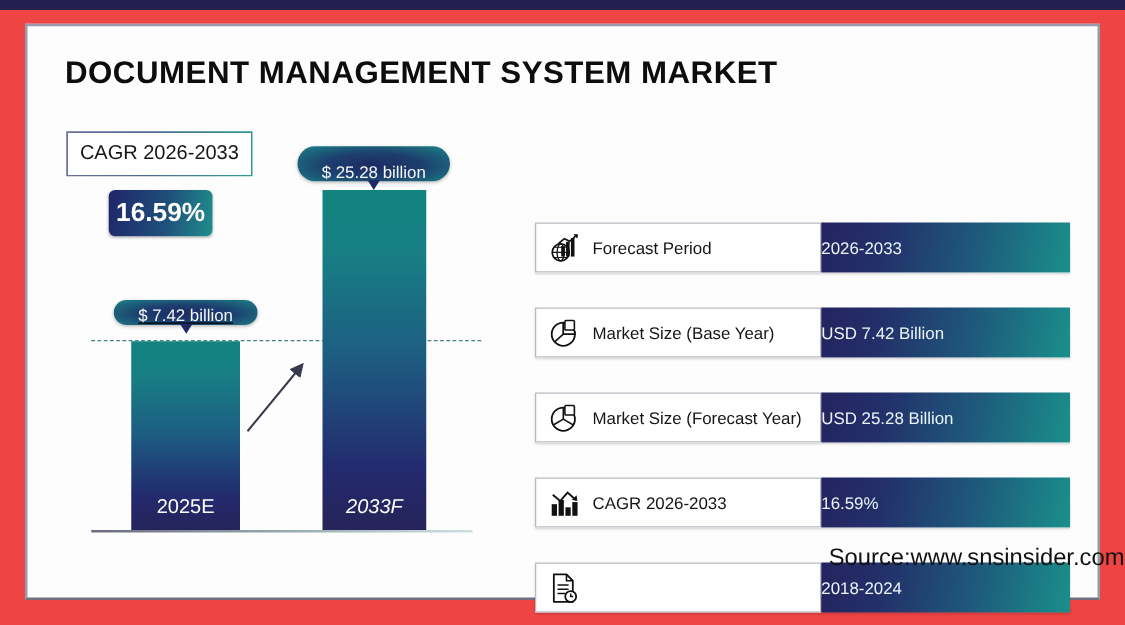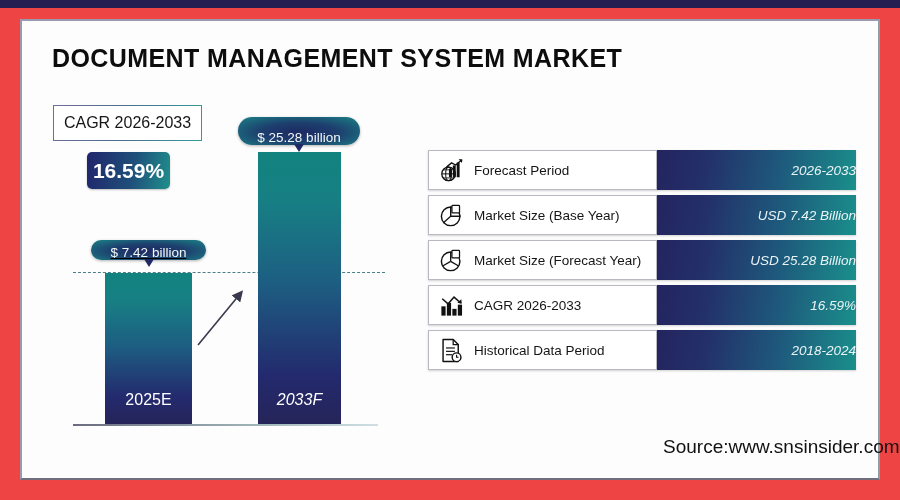--- a/index.html
+++ b/index.html
@@ -46,21 +46,21 @@
     display:flex;align-items:center;justify-content:center;
     box-shadow:0 1px 2px rgba(0,0,0,.25);
   }
   .cagr-val span{font-size:21px;font-weight:bold;color:#ffffff;}
 
   
   .chart{position:absolute;left:0;top:0;width:420px;height:500px;}
   .bar{position:absolute;}
   .bar .fill{position:absolute;left:0;top:0;width:100%;height:100%;
     background:linear-gradient(180deg,#12837f 0%,#177f84 18%,#1d5e82 48%,#232a6e 82%,#262459 100%);}
-  .bar .blabel{position:absolute;left:0;bottom:15px;width:100%;text-align:center;
+  .bar .blabel{position:absolute;left:0;bottom:9px;width:100%;text-align:center;
     font-size:16px;color:#ffffff;}
 
   .dashline{position:absolute;left:73px;top:272px;width:312px;height:0;
     border-top:1px dashed #4a7f86;}
   .baseline{position:absolute;left:73px;top:424px;width:305px;height:2px;
     background:linear-gradient(90deg,#6b6b80 0%,#9fb5b8 60%,#cfe0e2 100%);}
 
   .pill{
     position:absolute;border-radius:16px;
     background:radial-gradient(ellipse at 50% 55%, #1d2a63 0%, #1d3f6e 45%, #1b8487 100%);
@@ -70,29 +70,29 @@
   .pill span{font-size:13.5px;color:#f2f7f8;white-space:nowrap;}
   .pill .tip{position:absolute;left:50%;margin-left:-5px;bottom:-7px;
     width:0;height:0;border-left:5px solid transparent;border-right:5px solid transparent;
     border-top:8px solid #1d2a63;}
 
   .growth-arrow{position:absolute;left:190px;top:282px;}
 
   
   .table{position:absolute;left:428px;top:150px;width:428px;}
   .trow{position:relative;height:40px;margin-bottom:5px;display:flex;
-        box-shadow:0 1px 2px rgba(0,0,0,.18);}
+        box-shadow:0 1px 2px rgba(0,0,0,.18);margin-top:28px;}
   .tlabel{
     width:229px;background:#ffffff;border:1px solid #b9b9c4;box-sizing:border-box;
     display:flex;align-items:center;gap:9px;padding-left:9px;
   }
   .tlabel .txt{font-size:13.5px;color:#151515;white-space:nowrap;}
   .tvalue{
     flex:1;background:linear-gradient(100deg,#23245f 0%,#23306a 25%,#1e5a7c 62%,#1a8f8b 100%);
-    display:flex;align-items:center;justify-content:flex-end;font-style:italic;
+    display:flex;align-items:center;justify-content:flex-start;
   }
   .tvalue span{font-size:13.5px;color:#eaf4f6;white-space:nowrap;}
   .icon{width:27px;height:27px;flex:0 0 27px;display:block;}
 
   
   .source{position:absolute;left:663px;top:436px;font-size:19px;color:#111;white-space:nowrap;}
 </style>
 </head>
 <body>
 
@@ -224,21 +224,20 @@
       <div class="tlabel">
         <svg class="icon" viewBox="0 0 32 32">
           <path d="M6 3 h12 l6 6 v20 H6 z" fill="#fff" stroke="#111" stroke-width="1.7" stroke-linejoin="round"></path>
           <path d="M18 3 v6 h6" fill="none" stroke="#111" stroke-width="1.5"></path>
           <line x1="9.5" y1="13" x2="20" y2="13" stroke="#111" stroke-width="1.4"></line>
           <line x1="9.5" y1="17" x2="20" y2="17" stroke="#111" stroke-width="1.4"></line>
           <line x1="9.5" y1="21" x2="17" y2="21" stroke="#111" stroke-width="1.4"></line>
           <circle cx="22" cy="24" r="5.2" fill="#fff" stroke="#111" stroke-width="1.7"></circle>
           <path d="M22 21 v3 h2.4" fill="none" stroke="#111" stroke-width="1.4"></path>
         </svg>
-        <span class="txt">Historical Data Period</span>
       </div>
       <div class="tvalue">
         <span>2018-2024</span>
       </div>
     </div>
 
   </div>
 
   <div class="source">Source:www.snsinsider.com</div>
 

